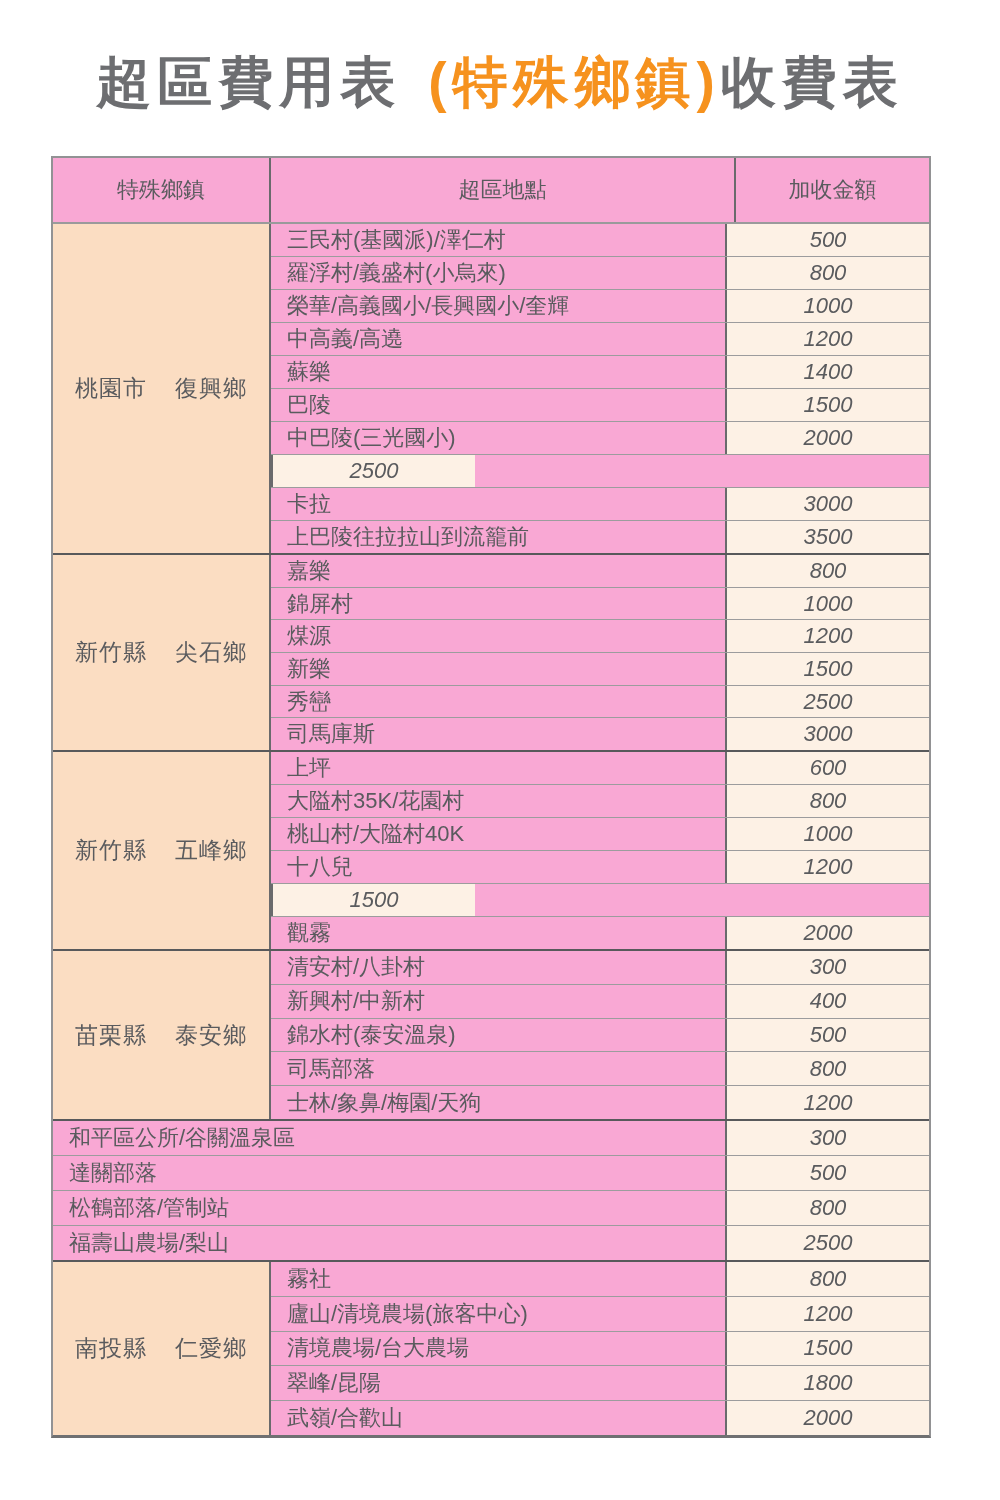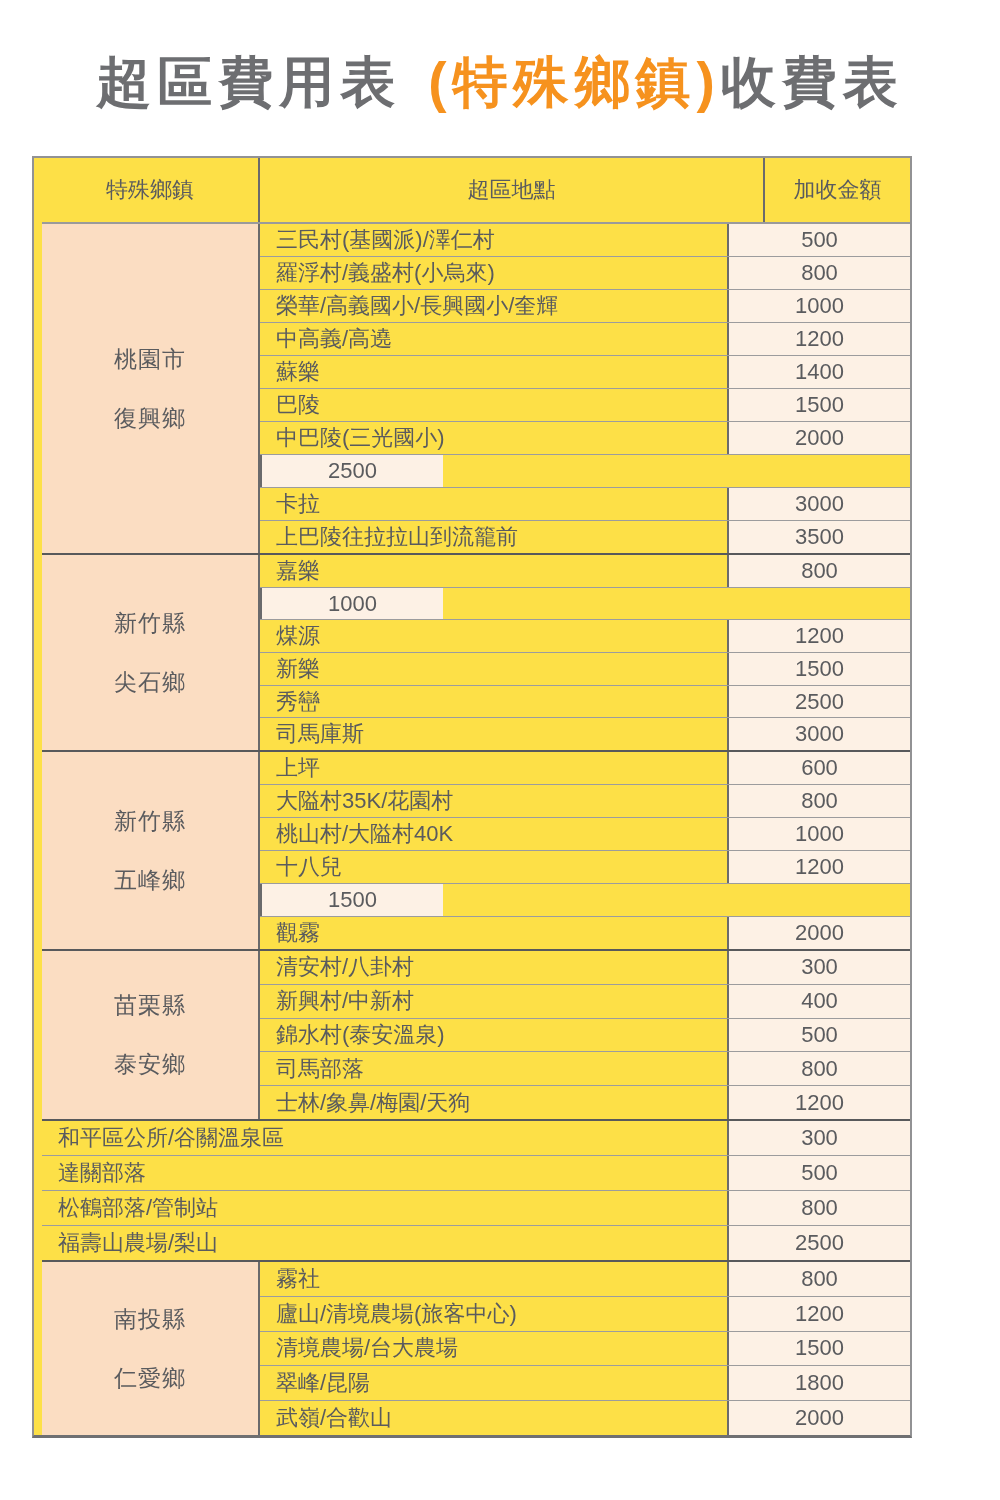--- a/index.html
+++ b/index.html
@@ -15,76 +15,76 @@
     text-align: center;
     font-size: 55px;
     font-weight: bold;
     letter-spacing: 6px;
     color: #6d6e71;
     white-space: nowrap;
   }
   .title .orange { color: #f6921e; margin-left: 27px; }
 
   .fee-table {
-    margin: 0 32px;
+    margin: 0 51px;
     width: 880px;
     border: 2px solid #929294;
     border-bottom: 3px solid #6f7072;
-    background: #fde047;
-    padding-left: 8px;
+    background: #f9a8d4;
   }
   .thead {
     display: flex;
     height: 66px;
     border-bottom: 2px solid #9a9a9b;
   }
   .th {
     display: flex;
     align-items: center;
     justify-content: center;
     font-size: 22px;
     color: #5a5b5e;
   }
   .th-region  { width: 218px; border-right: 2px solid #6a6a6c; }
   .th-location{ flex: 1;     border-right: 2px solid #6a6a6c; }
-  .th-amount  { width: 145px; }
+  .th-amount  { width: 193px; }
 
   .group { display: flex; }
   .group.sep { border-top: 2px solid #58595b; }
 
   .region-cell {
     width: 218px;
     background: #fbddc2;
     border-right: 2px solid #6a6a6c;
     display: flex;
-    flex-direction: column;
+    flex-direction: row;
     align-items: center;
     justify-content: center;
     gap: 28px;
     font-size: 23px;
     letter-spacing: 1px;
   }
   .rows { flex: 1; display: flex; flex-direction: column; }
   .row  { flex: 1; display: flex; }
   .row:not(:last-child) { border-bottom: 1.5px solid #9c9c9d; }
   .loc {
     flex: 1;
     display: flex;
     align-items: center;
     padding-left: 16px;
     font-size: 22px;
   }
   .fee {
-    width: 183px;
+    width: 204px;
     background: #fdf1e5;
     border-left: 2px solid #6a6a6c;
     display: flex;
     align-items: center;
     justify-content: center;
     font-size: 22px;
+    font-style: italic;
   }
 </style>
 </head>
 <body>
 
 <h1 class="title"><span>超區費用表</span><span class="orange">(特殊鄉鎮)</span><span>收費表</span></h1>
 
 <div class="fee-table">
   <div class="thead">
     <div class="th th-region">特殊鄉鎮</div>
@@ -143,20 +143,21 @@
         <div class="region-cell">
           <span class="region-line">新竹縣</span>
           <span class="region-line">尖石鄉</span>
         </div>
         <div class="rows">
           <div class="row">
             <div class="loc">嘉樂</div>
             <div class="fee">800</div>
           </div>
           <div class="row">
+            <div class="loc">錦屏村</div>
             <div class="fee">1000</div>
           </div>
           <div class="row">
             <div class="loc">煤源</div>
             <div class="fee">1200</div>
           </div>
           <div class="row">
             <div class="loc">新樂</div>
             <div class="fee">1500</div>
           </div>

